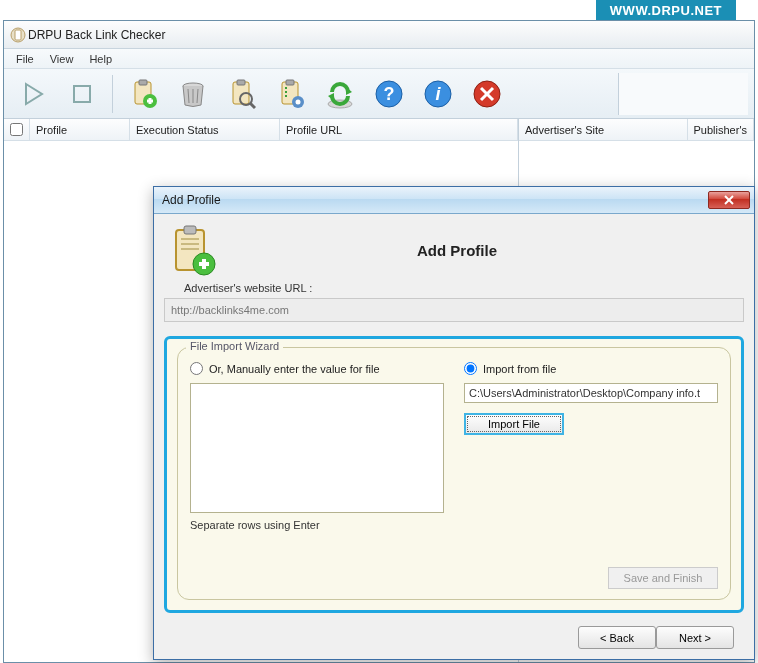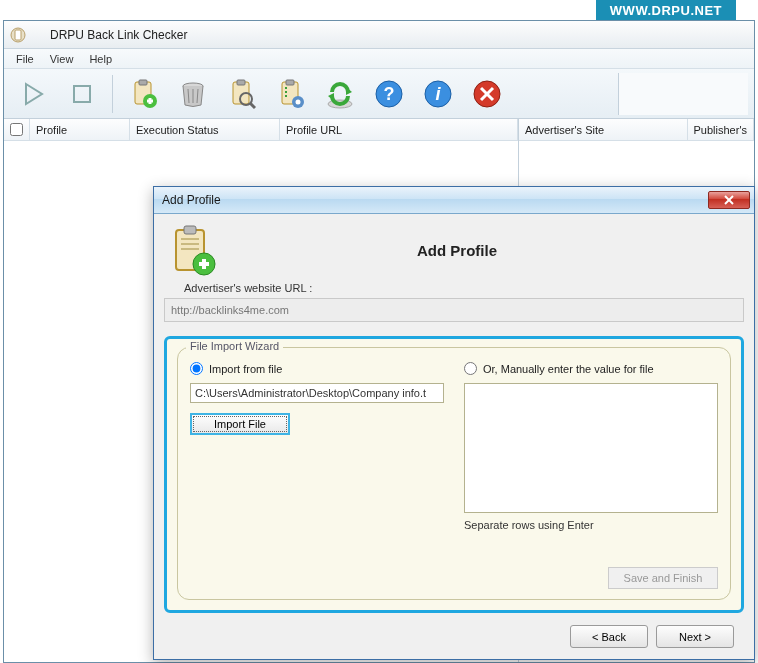--- a/index.html
+++ b/index.html
@@ -2,21 +2,21 @@
 <html><head>
 <meta charset="utf-8">
 <style>
 * { box-sizing: border-box; margin: 0; padding: 0; font-family: "Segoe UI", Tahoma, sans-serif; }
 body { background: #fff; width: 758px; height: 663px; overflow: hidden; position: relative; }
 
 .banner { position: absolute; top: 0; right: 22px; background: #1b8fb5; color: #fff; font-size: 13px; font-weight: bold; padding: 3px 14px; letter-spacing: 0.5px; }
 
 .window { position: absolute; top: 20px; left: 3px; right: 3px; bottom: 0; border: 1px solid #6b8fa8; background: #fff; display: flex; flex-direction: column; }
 
-.titlebar { height: 28px; background: linear-gradient(#fdfdfd, #e8edf1); border-bottom: 1px solid #c8d4de; display: flex; align-items: center; padding: 0 6px; gap: 24px; }
+.titlebar { height: 28px; background: linear-gradient(#fdfdfd, #e8edf1); border-bottom: 1px solid #c8d4de; display: flex; align-items: center; padding: 0 6px; gap: 2px; }
 .app-icon { width: 16px; height: 16px; display: inline-block; }
 .titlebar-title { font-size: 12px; color: #222; }
 
 .menubar { height: 20px; background: linear-gradient(#f7fafc, #eef3f7); border-bottom: 1px solid #d5dfe7; display: flex; align-items: center; padding: 0 4px; font-size: 11px; color: #333; }
 .menubar span { padding: 2px 8px; cursor: default; }
 
 .toolbar { height: 50px; background: linear-gradient(#f4f8fb, #e6eef4); border-bottom: 1px solid #c3d0db; display: flex; align-items: center; padding: 0 6px; gap: 4px; }
 .toolbar-sep { width: 1px; height: 38px; background: #c3d0db; margin: 0 4px; }
 .toolbtn { width: 45px; height: 42px; display: flex; align-items: center; justify-content: center; border: 1px solid transparent; border-radius: 2px; cursor: default; }
 .toolbar-spacer { flex: 1; }
@@ -55,21 +55,21 @@
 .radio-row { display: flex; align-items: center; gap: 6px; font-size: 11px; color: #222; margin-bottom: 8px; }
 .radio-row input { margin: 0; }
 .path-input { width: 100%; height: 20px; background: #fff; border: 1px solid #b4b28f; font-size: 11px; padding: 0 4px; margin-bottom: 10px; color: #333; }
 .import-btn { width: 100px; height: 22px; font-size: 11px; border: 2px solid #3fb4e4; background: linear-gradient(#fefefe,#e9e9e9); cursor: default; outline: 1px dotted #666; outline-offset: -4px; }
 
 .manual-text { width: 100%; height: 130px; background: #fff; border: 1px solid #b4b28f; resize: none; font-size: 11px; padding: 2px; }
 .manual-text::-webkit-scrollbar { width: 16px; height: 16px; }
 .sep-label { font-size: 11px; color: #333; margin-top: 6px; }
 .save-finish { align-self: flex-end; margin-top: 8px; width: 110px; height: 22px; font-size: 11px; color: #999; background: #f0f0f0; border: 1px solid #ccc; cursor: default; }
 
-.dialog-footer { height: 36px; display: flex; justify-content: flex-end; align-items: flex-start; gap: 8px; padding: 12px 10px; }
+.dialog-footer { height: 36px; display: flex; justify-content: flex-end; align-items: flex-end; padding: 0 10px; }
 .navbtn { width: 78px; height: 23px; font-size: 11px; background: linear-gradient(#fdfdfd,#e4e4e4); border: 1px solid #9a9a9a; border-radius: 3px; cursor: default; }
 
 svg { display: block; }
 </style>
 </head>
 <body>
 
 <div class="banner">WWW.DRPU.NET</div>
 
 <div class="window">
@@ -223,34 +223,34 @@
       <div class="url-label">Advertiser's website URL :</div>
       <input class="url-input" type="text" readonly="" value="http://backlinks4me.com" style="">
     </div>
 
     <div class="wizard">
       <div class="fieldset">
         <span class="legend">File Import Wizard</span>
         <div class="wiz-cols">
           <div class="wiz-col">
             <label class="radio-row">
+              <input type="radio" name="wiz" style="">
+              <span>Or, Manually enter the value for file</span>
+            </label>
+            <textarea class="manual-text" readonly="" style=""></textarea>
+            <div class="sep-label">Separate rows using Enter</div>
+          </div>
+          <div class="wiz-col">
+            <label class="radio-row">
               <input type="radio" name="wiz" checked="" style="">
               <span>Import from file</span>
             </label>
             <input class="path-input" type="text" readonly="" value="C:\Users\Administrator\Desktop\Company info.t" style="">
             <button class="import-btn">Import File</button>
           </div>
-          <div class="wiz-col">
-            <label class="radio-row">
-              <input type="radio" name="wiz" style="">
-              <span>Or, Manually enter the value for file</span>
-            </label>
-            <textarea class="manual-text" readonly="" style=""></textarea>
-            <div class="sep-label">Separate rows using Enter</div>
-          </div>
         </div>
         <button class="save-finish" disabled="">Save and Finish</button>
       </div>
     </div>
 
     <div class="dialog-footer">
       <button class="navbtn">&lt; Back</button>
       <button class="navbtn">Next &gt;</button>
     </div>
   </div>

